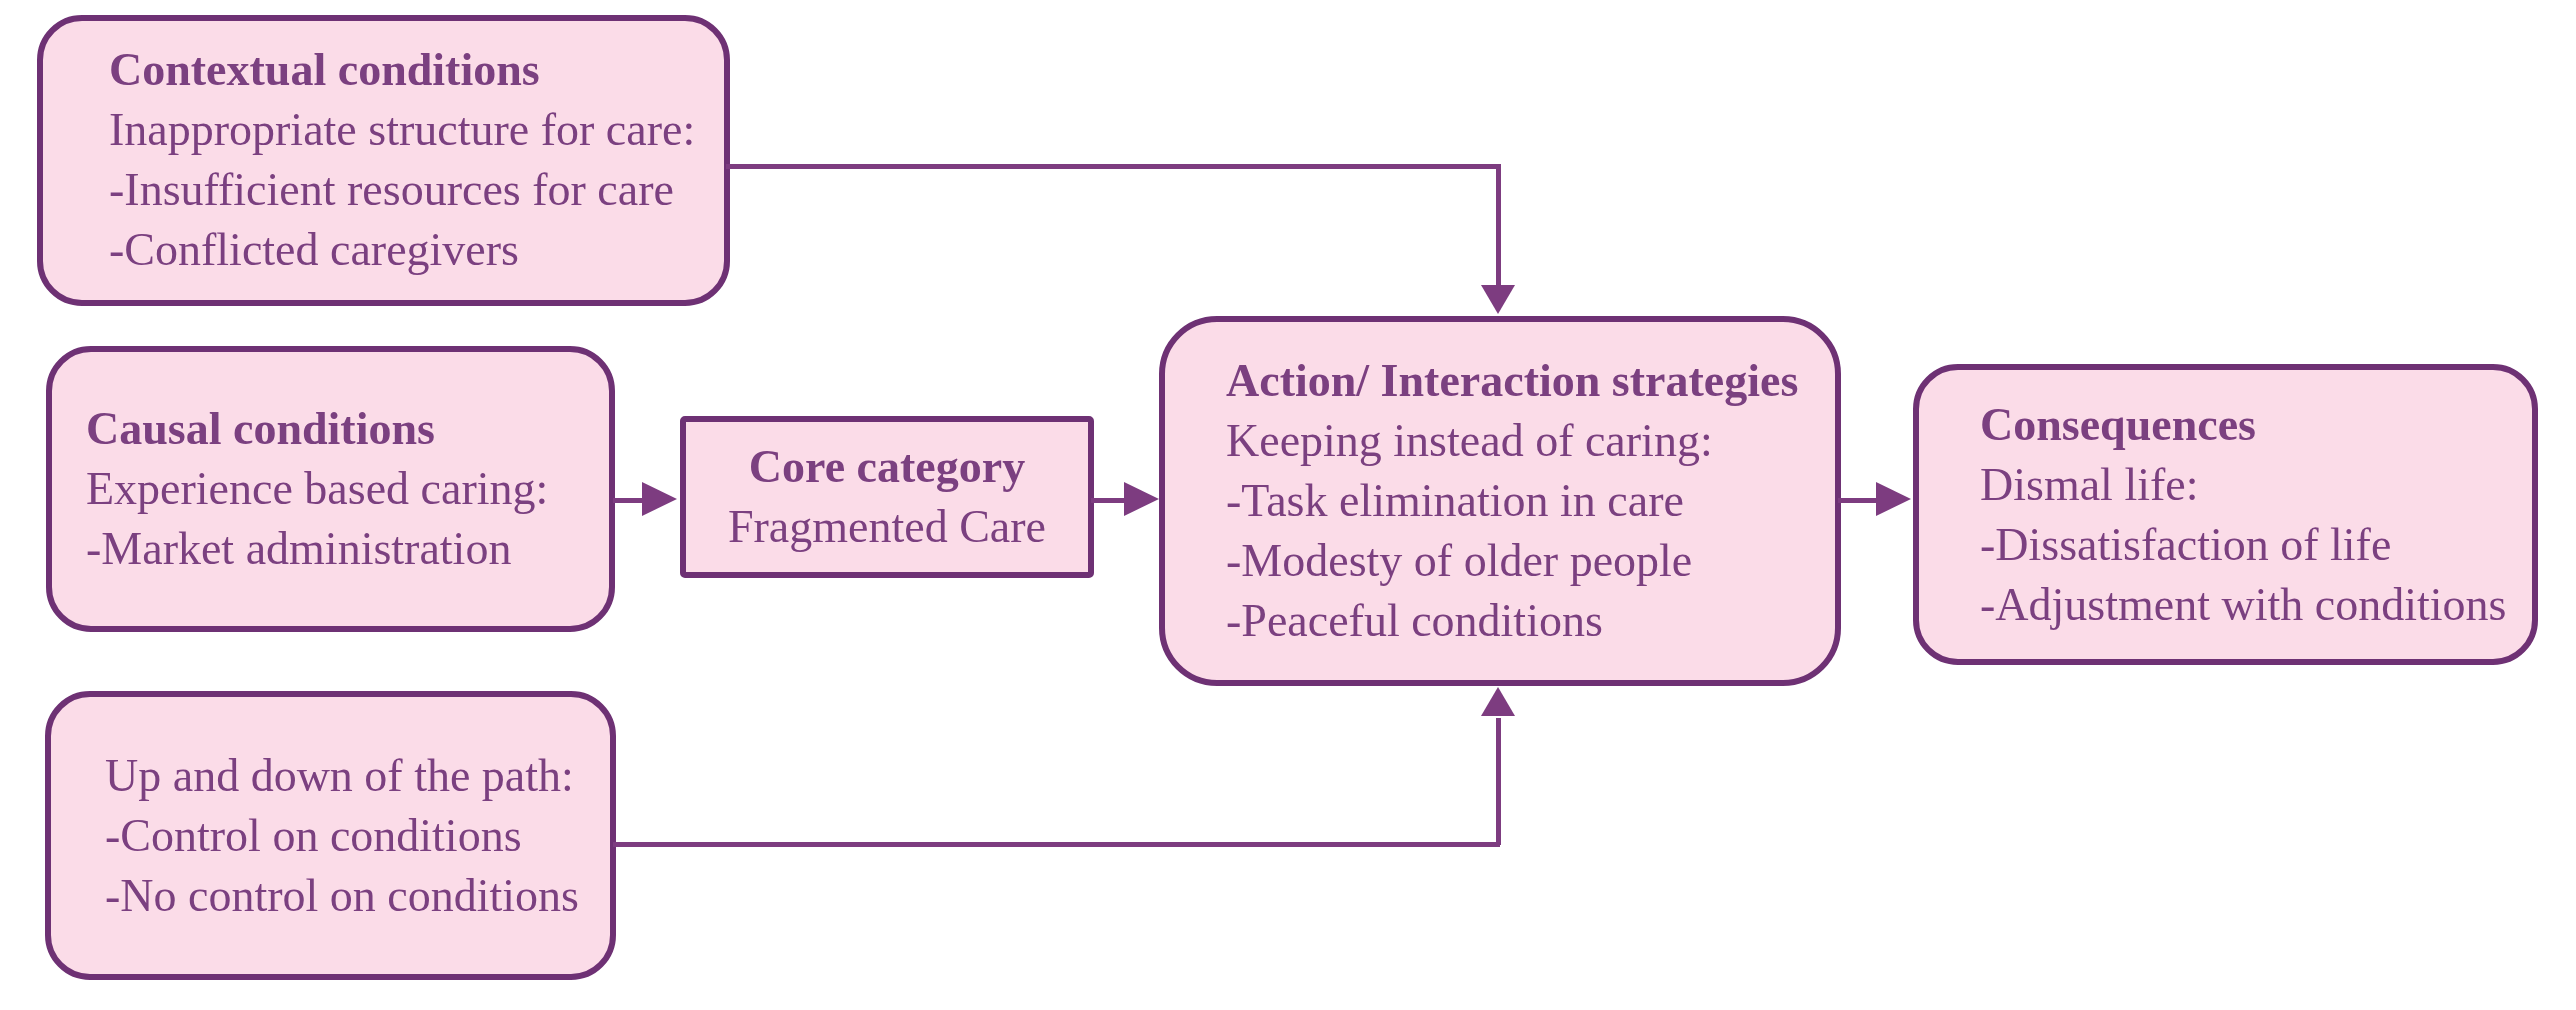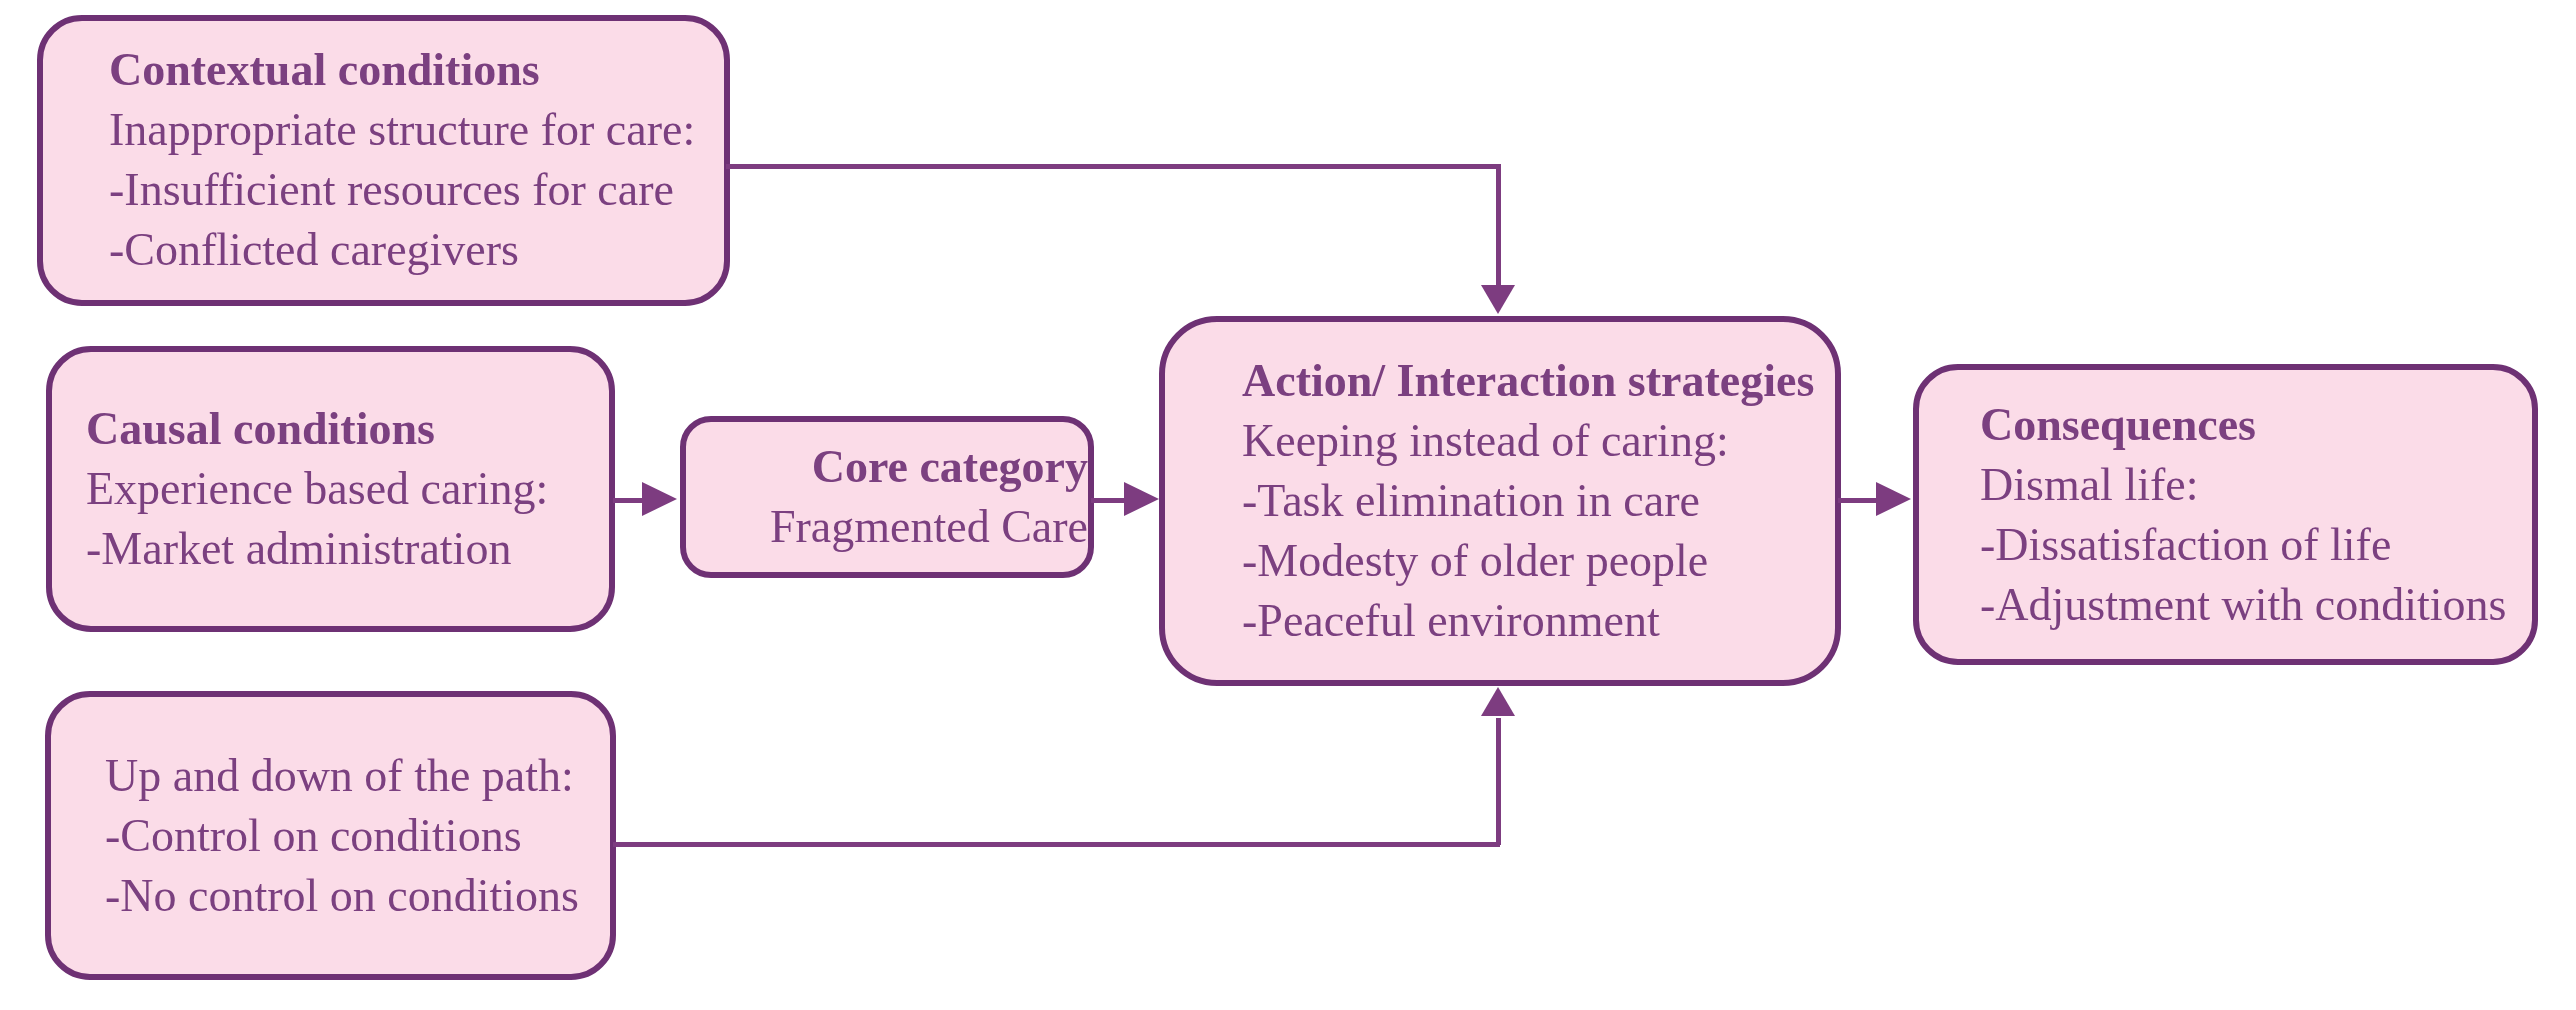--- a/index.html
+++ b/index.html
@@ -26,22 +26,22 @@
     display: flex;
     flex-direction: column;
     justify-content: center;
   }
   .box .line { white-space: nowrap; }
   .box .title { font-weight: bold; }
 
   #box-contextual   { left: 37px;   top: 14.8px;   width: 693px; height: 291px; padding-left: 66px; }
   #box-causal       { left: 46px;   top: 346px;  width: 569px;  height: 286px; padding-left: 34px; }
   #box-intervening  { left: 45px;   top: 691px; width: 571px;  height: 289px; padding-left: 54px; }
-  #box-core         { left: 680px; top: 416px;  width: 414px;  height: 162px; border-radius: 31px; text-align: center; align-items: flex-end; }
-  #box-action       { left: 1159px; top: 316px;  width: 682px; height: 370px; padding-left: 77px; border-radius: 58px; }
+  #box-core         { left: 680px; top: 416px;  width: 414px;  height: 162px; border-radius: 5px; text-align: center; }
+  #box-action       { left: 1159px; top: 316px;  width: 682px; height: 370px; padding-left: 61px; border-radius: 58px; }
   #box-consequences { left: 1913px; top: 364px;  width: 625px;  height: 301px; padding-left: 61px; }
 
   .seg { position: absolute; background: var(--connector, #7d3c80); }
 
   
   #connA-h { left: 726px; top: 164px; width: 774px; height: 4.5px; }
   #connA-v { left: 1496px; top: 164px; width: 4.5px;    height: 122px; }
   
   #connB-h { left: 613px;  top: 498px; width: 32px;   height: 4.5px; }
   
@@ -93,21 +93,21 @@
   <div class="box" id="box-core">
     <div class="line title">Core category</div>
     <div class="line">Fragmented Care</div>
   </div>
 
   <div class="box" id="box-action">
     <div class="line title">Action/ Interaction strategies</div>
     <div class="line">Keeping instead of caring:</div>
     <div class="line">-Task elimination in care</div>
     <div class="line">-Modesty of older people</div>
-    <div class="line">-Peaceful environment</div>
+    <div class="line">-Peaceful conditions</div>
   </div>
 
   <div class="box" id="box-consequences">
     <div class="line title">Consequences</div>
     <div class="line">Dismal life:</div>
     <div class="line">-Dissatisfaction of life</div>
     <div class="line">-Adjustment with conditions</div>
   </div>
 
   <div class="seg" id="connA-h"></div>

